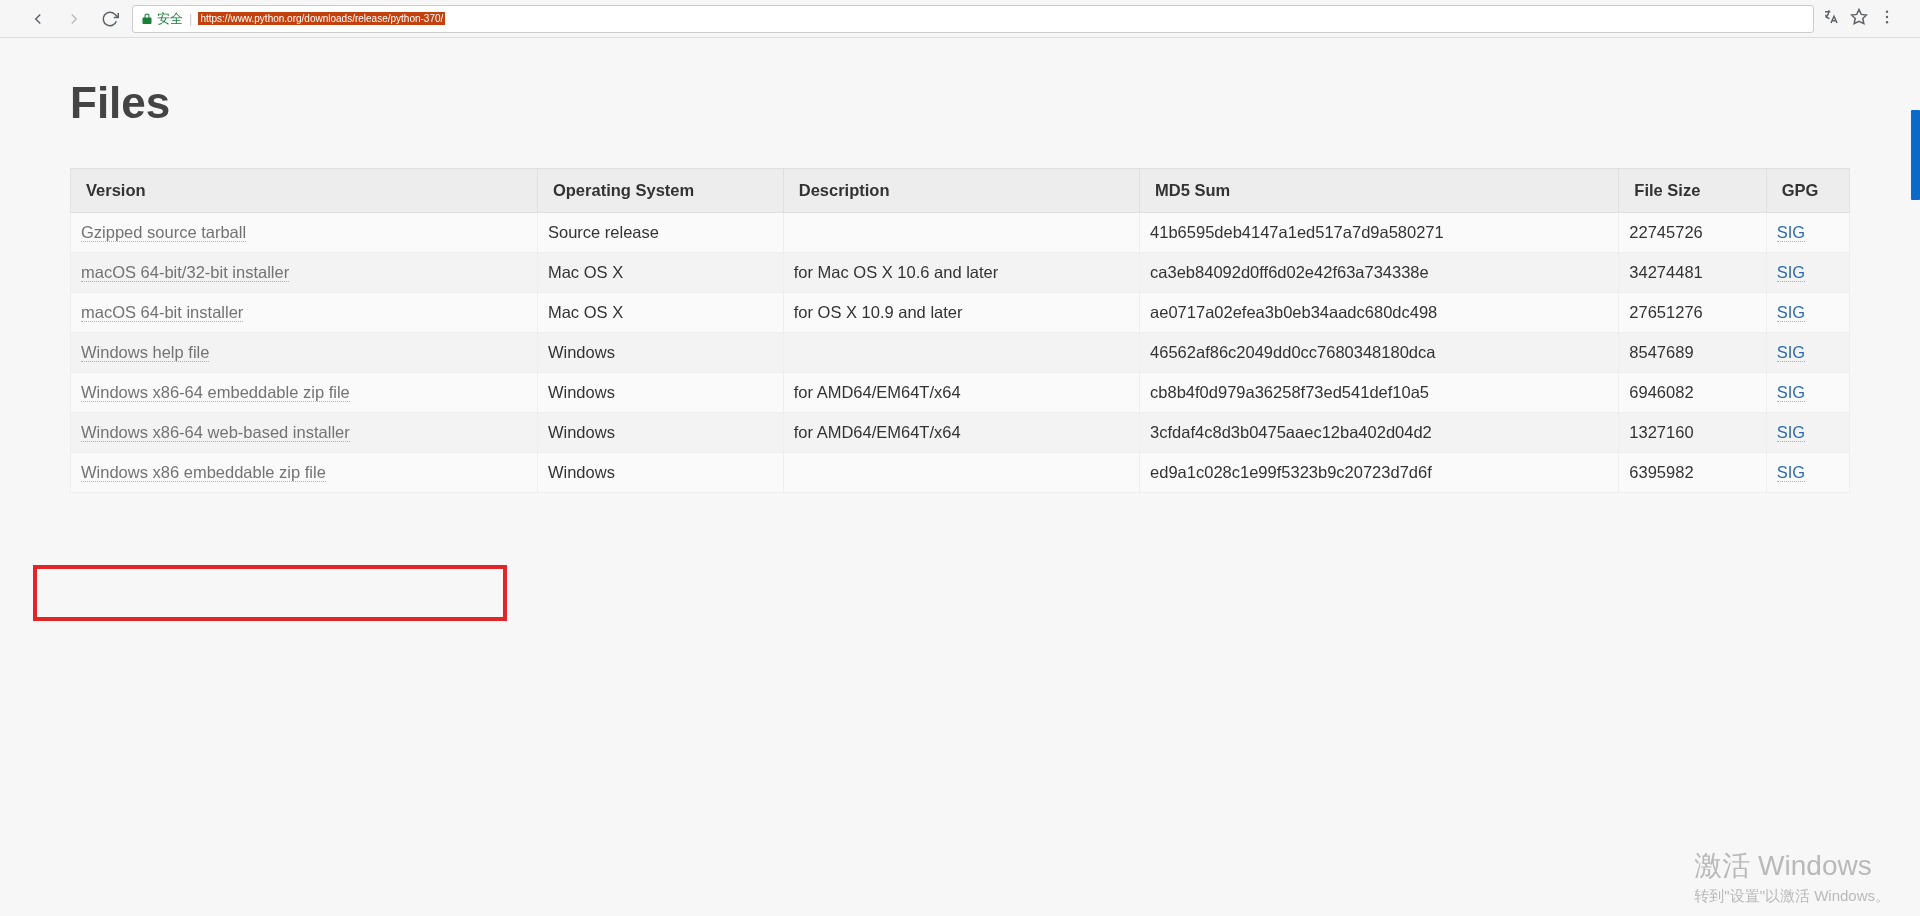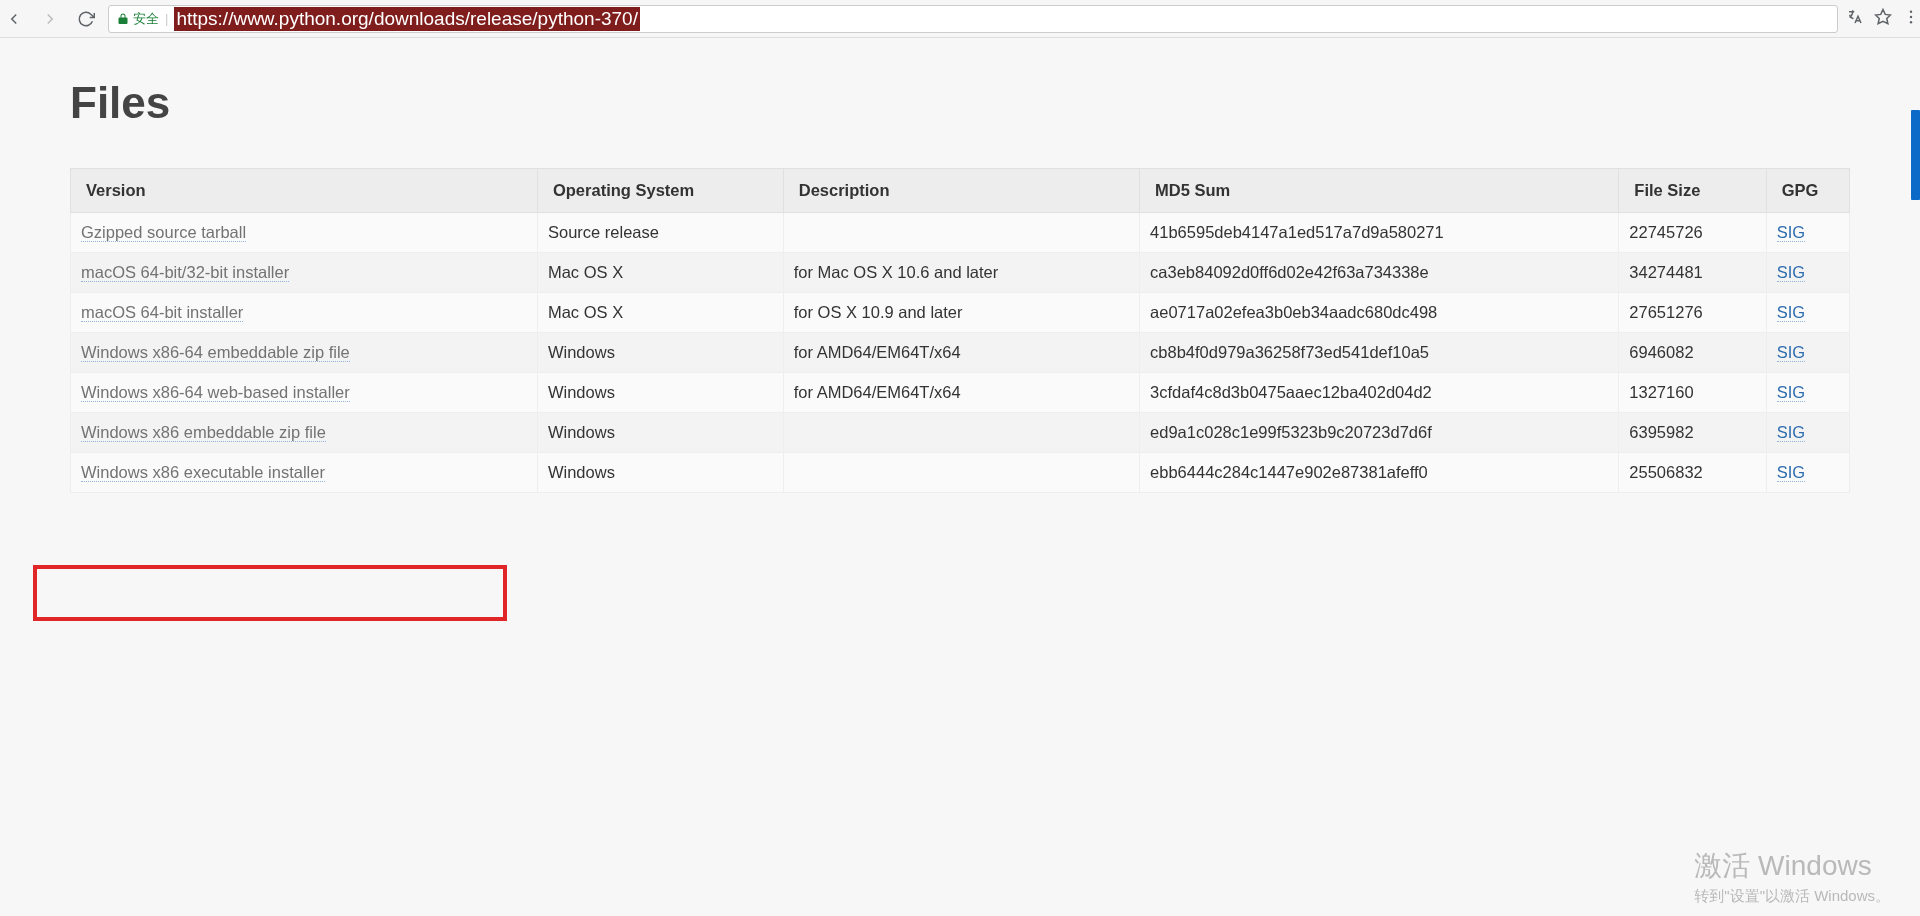--- a/index.html
+++ b/index.html
@@ -9,21 +9,21 @@
     height: 916px;
     overflow: hidden;
   }
   
   .chrome-bar {
     height: 38px;
     background: #f6f6f6;
     border-bottom: 1px solid #ddd;
     display: flex;
     align-items: center;
-    padding: 0 0;
+    padding: 0 24px;
     gap: 8px;
   }
   .nav-btn {
     width: 28px; height: 28px;
     display: flex; align-items: center; justify-content: center;
     color: #5f6368;
     border-radius: 50%;
     cursor: pointer;
   }
   .nav-btn.disabled { color: #bdbdbd; }
@@ -37,24 +37,24 @@
     display: flex;
     align-items: center;
     padding: 0 8px;
     gap: 6px;
     font-size: 13px;
     color: #333;
   }
   .lock { color: #1a7f37; display:flex; align-items:center; gap:4px; }
   .lock svg { width:12px; height:12px; }
   .url-selected {
-    background: #7f1d1d;
+    background: #c2410c;
     color: #fff;
     padding: 1px 2px;
-    font-size: 19px;
+    font-size: 10px;
   }
   .chrome-right { display:flex; align-items:center; gap:10px; color:#5f6368; }
   .chrome-right svg { width:18px; height:18px; }
 
   
   .viewport {
     height: calc(916px - 38px);
     overflow-y: scroll;
     background: #f7f7f7;
     position: relative;
@@ -229,20 +229,28 @@
             <td><a href="#" class="sig-link">SIG</a></td>
           </tr>
           <tr id="row-3">
             <td><a href="#" class="dl-link">macOS 64-bit installer</a></td>
             <td>Mac OS X</td>
             <td>for OS X 10.9 and later</td>
             <td>ae0717a02efea3b0eb34aadc680dc498</td>
             <td>27651276</td>
             <td><a href="#" class="sig-link">SIG</a></td>
           </tr>
+          <tr id="row-4">
+            <td><a href="#" class="dl-link">Windows help file</a></td>
+            <td>Windows</td>
+            <td></td>
+            <td>46562af86c2049dd0cc7680348180dca</td>
+            <td>8547689</td>
+            <td><a href="#" class="sig-link">SIG</a></td>
+          </tr>
           <tr id="row-5">
             <td><a href="#" class="dl-link">Windows x86-64 embeddable zip file</a></td>
             <td>Windows</td>
             <td>for AMD64/EM64T/x64</td>
             <td>cb8b4f0d979a36258f73ed541def10a5</td>
             <td>6946082</td>
             <td><a href="#" class="sig-link">SIG</a></td>
           </tr>
           <tr id="row-7">
             <td><a href="#" class="dl-link">Windows x86-64 web-based installer</a></td>
@@ -251,28 +259,20 @@
             <td>3cfdaf4c8d3b0475aaec12ba402d04d2</td>
             <td>1327160</td>
             <td><a href="#" class="sig-link">SIG</a></td>
           </tr>
           <tr id="row-8">
             <td><a href="#" class="dl-link">Windows x86 embeddable zip file</a></td>
             <td>Windows</td>
             <td></td>
             <td>ed9a1c028c1e99f5323b9c20723d7d6f</td>
             <td>6395982</td>
-            <td><a href="#" class="sig-link">SIG</a></td>
-          </tr>
-          <tr id="row-9">
-            <td><a href="#" class="dl-link">Windows x86 executable installer</a></td>
-            <td>Windows</td>
-            <td></td>
-            <td>ebb6444c284c1447e902e87381afeff0</td>
-            <td>25506832</td>
             <td><a href="#" class="sig-link">SIG</a></td>
           </tr>
         </tbody>
     </table>
   </div>
 
   <div class="highlight-box" id="highlight-box" style="left: 32.5px; top: 526.5px; width: 474.453px; height: 56px;"></div>
 </div>
 
 <div class="scroll-accent"></div>

